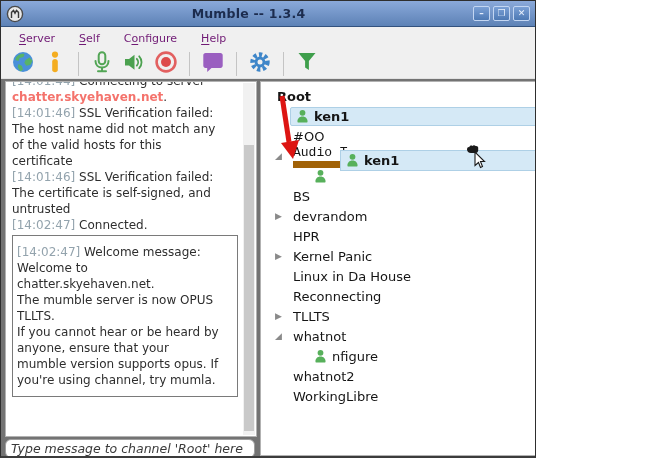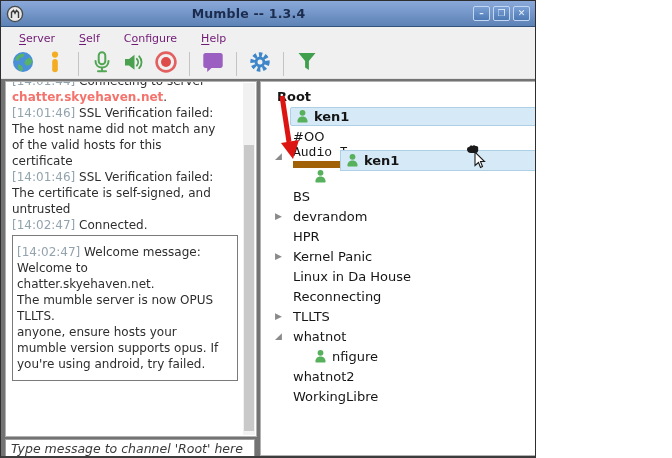--- a/index.html
+++ b/index.html
@@ -36,21 +36,21 @@
   .log-line { white-space:nowrap; overflow:hidden; }
   .ts { color:var(--timestamp); }
   .slink { color:var(--server_link); font-weight:bold; }
   .welcome-box { margin-top:2px; margin-right:2px; border:1px solid #7a7a7a; padding:8px 4px; }
   .welcome-box div { white-space:nowrap; overflow:hidden; }
   .log-scrollbar { position:absolute; top:1px; right:1px; bottom:1px; width:12px; background:#f1f1f1; }
   .log-scroll-thumb { position:absolute; left:1px; width:10px; top:62px; height:286px; background:#c9c9c9; }
 
   
   .composer { position:absolute; left:4px; top:359px; width:250px; height:19px; }
-  .composer input { width:100%; height:100%; border:1px solid #9f9f9f; border-radius:0; padding:0 5px;
+  .composer input { width:100%; height:100%; border:1px solid #9f9f9f; border-radius:6px; padding:0 5px;
     font-family:"DejaVu Sans","Liberation Sans",sans-serif; font-size:12.5px; color:#333; background:#fff; }
   .composer input::placeholder { font-style:italic; color:#3a3a3a; opacity:1; }
 
   
   .tree-panel { position:absolute; left:259px; top:2px; width:410px; height:375px; background:#fff; border:1px solid #b2b2b2; overflow:hidden; }
   .tree-rows { padding-top:4px; }
   .tree-row { position:relative; height:20px; display:flex; align-items:center; font-size:13px; color:#151515; }
   .tree-row .expander { width:18px; margin-left:14px; flex:0 0 18px; font-size:9px; color:#8a8a8a; text-align:left; line-height:20px; }
   .tree-row.root { padding-left:16px; font-weight:bold; }
   .tree-row .indent { width:20px; flex:0 0 20px; }
@@ -161,23 +161,24 @@
           <div class="log-line"><span class="ts">[14:01:44]</span><span> Connecting to server</span><br><span class="slink">chatter.skyehaven.net</span><span>.</span></div>
           <div class="log-line"><span class="ts">[14:01:46]</span><span> SSL Verification failed:</span><br><span>The host name did not match any</span><br><span>of the valid hosts for this</span><br><span>certificate</span></div>
           <div class="log-line"><span class="ts">[14:01:46]</span><span> SSL Verification failed:</span><br><span>The certificate is self-signed, and</span><br><span>untrusted</span></div>
           <div class="log-line"><span class="ts">[14:02:47]</span><span> Connected.</span></div>
           <div class="welcome-box">
             <div><span class="ts">[14:02:47]</span><span> Welcome message:</span></div>
             <div>Welcome to</div>
             <div>chatter.skyehaven.net.</div>
             <div>The mumble server is now OPUS</div>
             <div>TLLTS.</div>
-            <div>anyone, ensure hosts your</div>
+            <div>If you cannot hear or be heard by</div>
+            <div>anyone, ensure that your</div>
             <div>mumble version supports opus. If</div>
-            <div>you're using android, try failed.</div>
+            <div>you're using channel, try mumla.</div>
           </div>
         </div>
       <div class="log-scrollbar">
         <div class="log-scroll-thumb"></div>
       </div>
     </div>
 
     <div class="composer">
       <input type="text" placeholder="Type message to channel 'Root' here" style="">
     </div>

